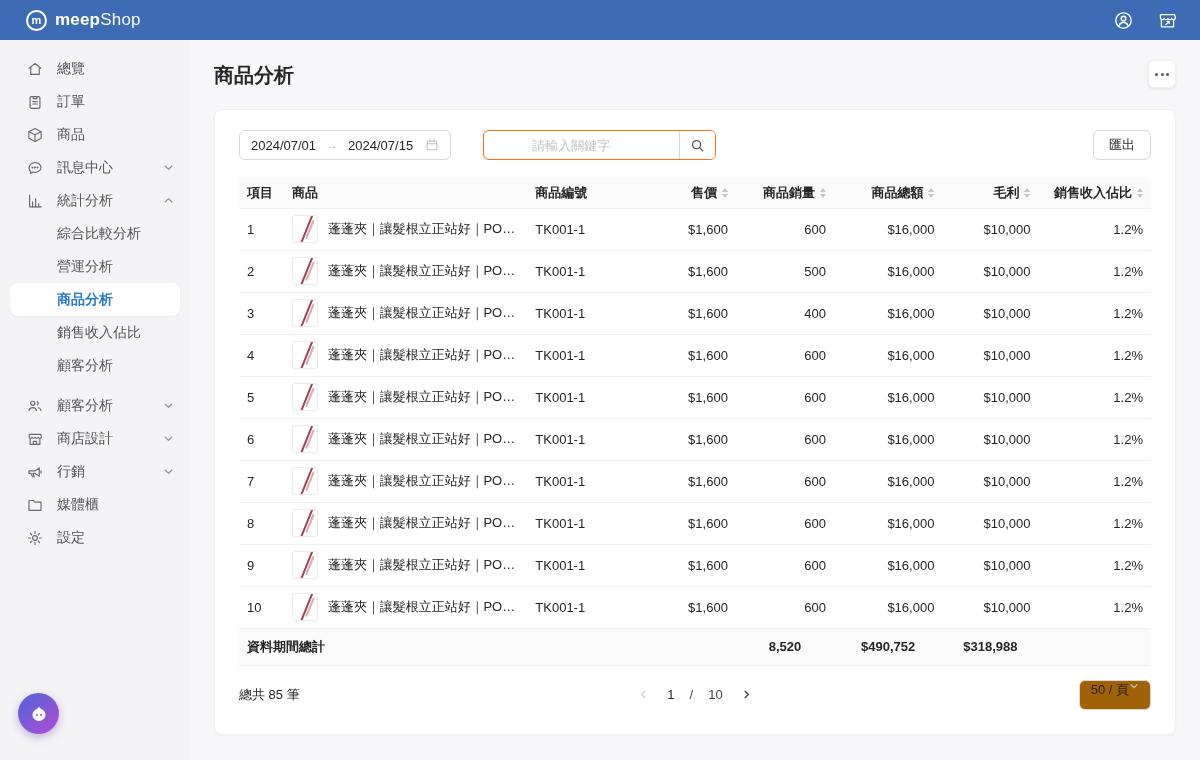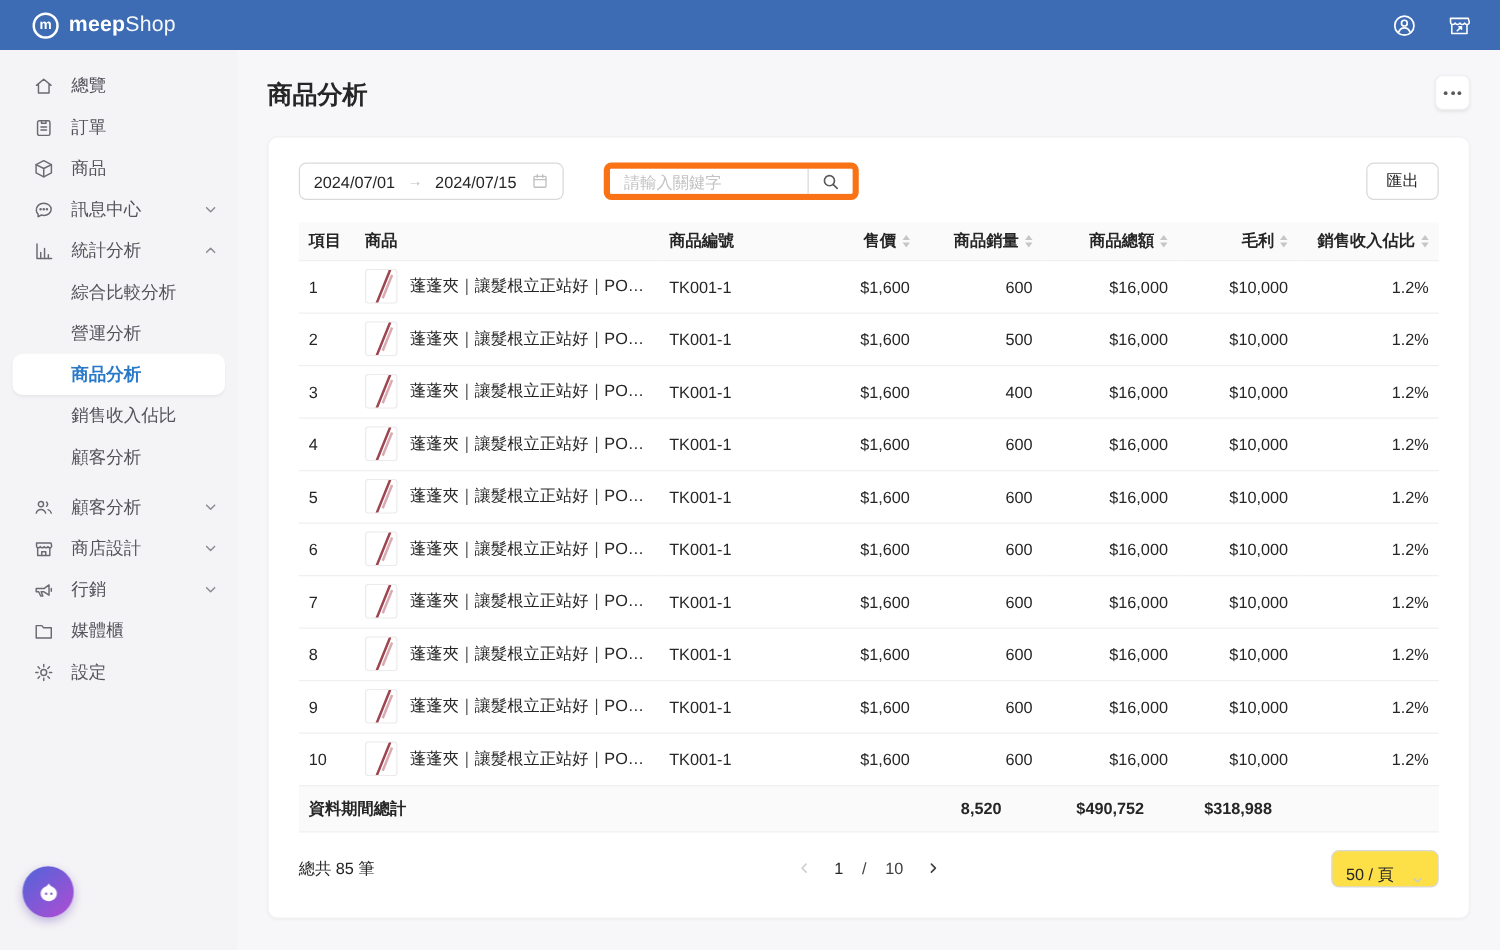--- a/index.html
+++ b/index.html
@@ -37,21 +37,21 @@
     box-shadow:0 1px 3px rgba(0,0,0,.08); display:flex; align-items:center; justify-content:center; gap:2.5px; cursor:pointer; }
   .more-btn i { width:3px; height:3px; border-radius:50%; background:#595959; }
   .card { margin-top:20px; background:#fff; border-radius:8px; padding:20px 24px 10px 24px;
     box-shadow:0 1px 2px rgba(0,0,0,.04); border:1px solid #f2f1f3; }
   
   .filter-row { display:flex; align-items:center; gap:32px; }
   .date-range { display:flex; align-items:center; gap:10px; height:30px; padding:0 11px;
     border:1px solid #d9d9d9; border-radius:6px; color:#262626; cursor:pointer; background:#fff; }
   .date-arrow { color:#bfbfbf; font-size:12px; }
   .cal-icon { color:#bfbfbf; display:flex; margin-left:2px; }
-  .searchbox { display:flex; height:30px; border:5px solid #f97316; border-radius:6px; overflow:hidden; background:#fff; }
+  .searchbox { display:flex; height:30px; border:1px solid #f97316; border-radius:6px; overflow:hidden; background:#fff;padding-left:37px; }
   .searchbox input { border:none; outline:none; width:158px; padding:0 11px; font-size:13px;
     font-family:inherit; color:#262626; }
   .searchbox input::placeholder { color:#c2c2c2; }
   .search-btn { width:36px; border:none; border-left:1px solid #d9d9d9; background:#fff; display:flex;
     align-items:center; justify-content:center; cursor:pointer; color:#595959; }
   .export-btn { margin-left:auto; height:30px; padding:0 15px; background:#fff; border:1px solid #d9d9d9;
     border-radius:6px; font-size:13px; color:#262626; cursor:pointer; font-family:inherit; }
   
   table { width:100%; border-collapse:collapse; table-layout:fixed; margin-top:18px; font-size:13px; }
   thead th { background:#fafafa; height:30px; padding:0 8px; font-weight:700; color:#262626; white-space:nowrap;
@@ -76,22 +76,22 @@
   .sum-label { font-weight:700; text-align:left; }
   .sum-num { text-align:center; font-weight:600; }
   
   .card-footer { display:flex; align-items:center; height:58px; }
   .foot-left { width:220px; color:#262626; }
   .foot-center { flex:1; display:flex; align-items:center; justify-content:center; gap:15px; color:#262626; }
   .pg-btn { display:flex; align-items:center; justify-content:center; width:18px; height:18px; cursor:pointer; color:#404040; }
   .pg-btn.disabled { color:#cfcfcf; }
   .pg-sep, .pg-total { color:#404040; }
   .foot-right { width:220px; display:flex; justify-content:flex-end; }
-  .psize { height:30px; border:1px solid #d9d9d9; border-radius:6px; background:#fde047; display:flex;
-    align-items:flex-end; gap:14px; padding:0 11px; color:#262626; cursor:pointer; }
+  .psize { height:30px; border:1px solid #d9d9d9; border-radius:6px; background:#a16207; display:flex;
+    align-items:flex-start; padding:0 11px; color:#262626; cursor:pointer; }
   .psize .chev-dn { color:#c9c9c9; display:flex; }
   
   .fab { position:fixed; left:18px; bottom:26px; width:41px; height:41px; border-radius:50%;
     background:linear-gradient(140deg,#5a62d8 10%,#a74fd4 90%); display:flex; align-items:center;
     justify-content:center; box-shadow:0 3px 8px rgba(90,60,180,.35); cursor:pointer; }
 </style>
 </head>
 <body>
 
 <div class="topbar">

